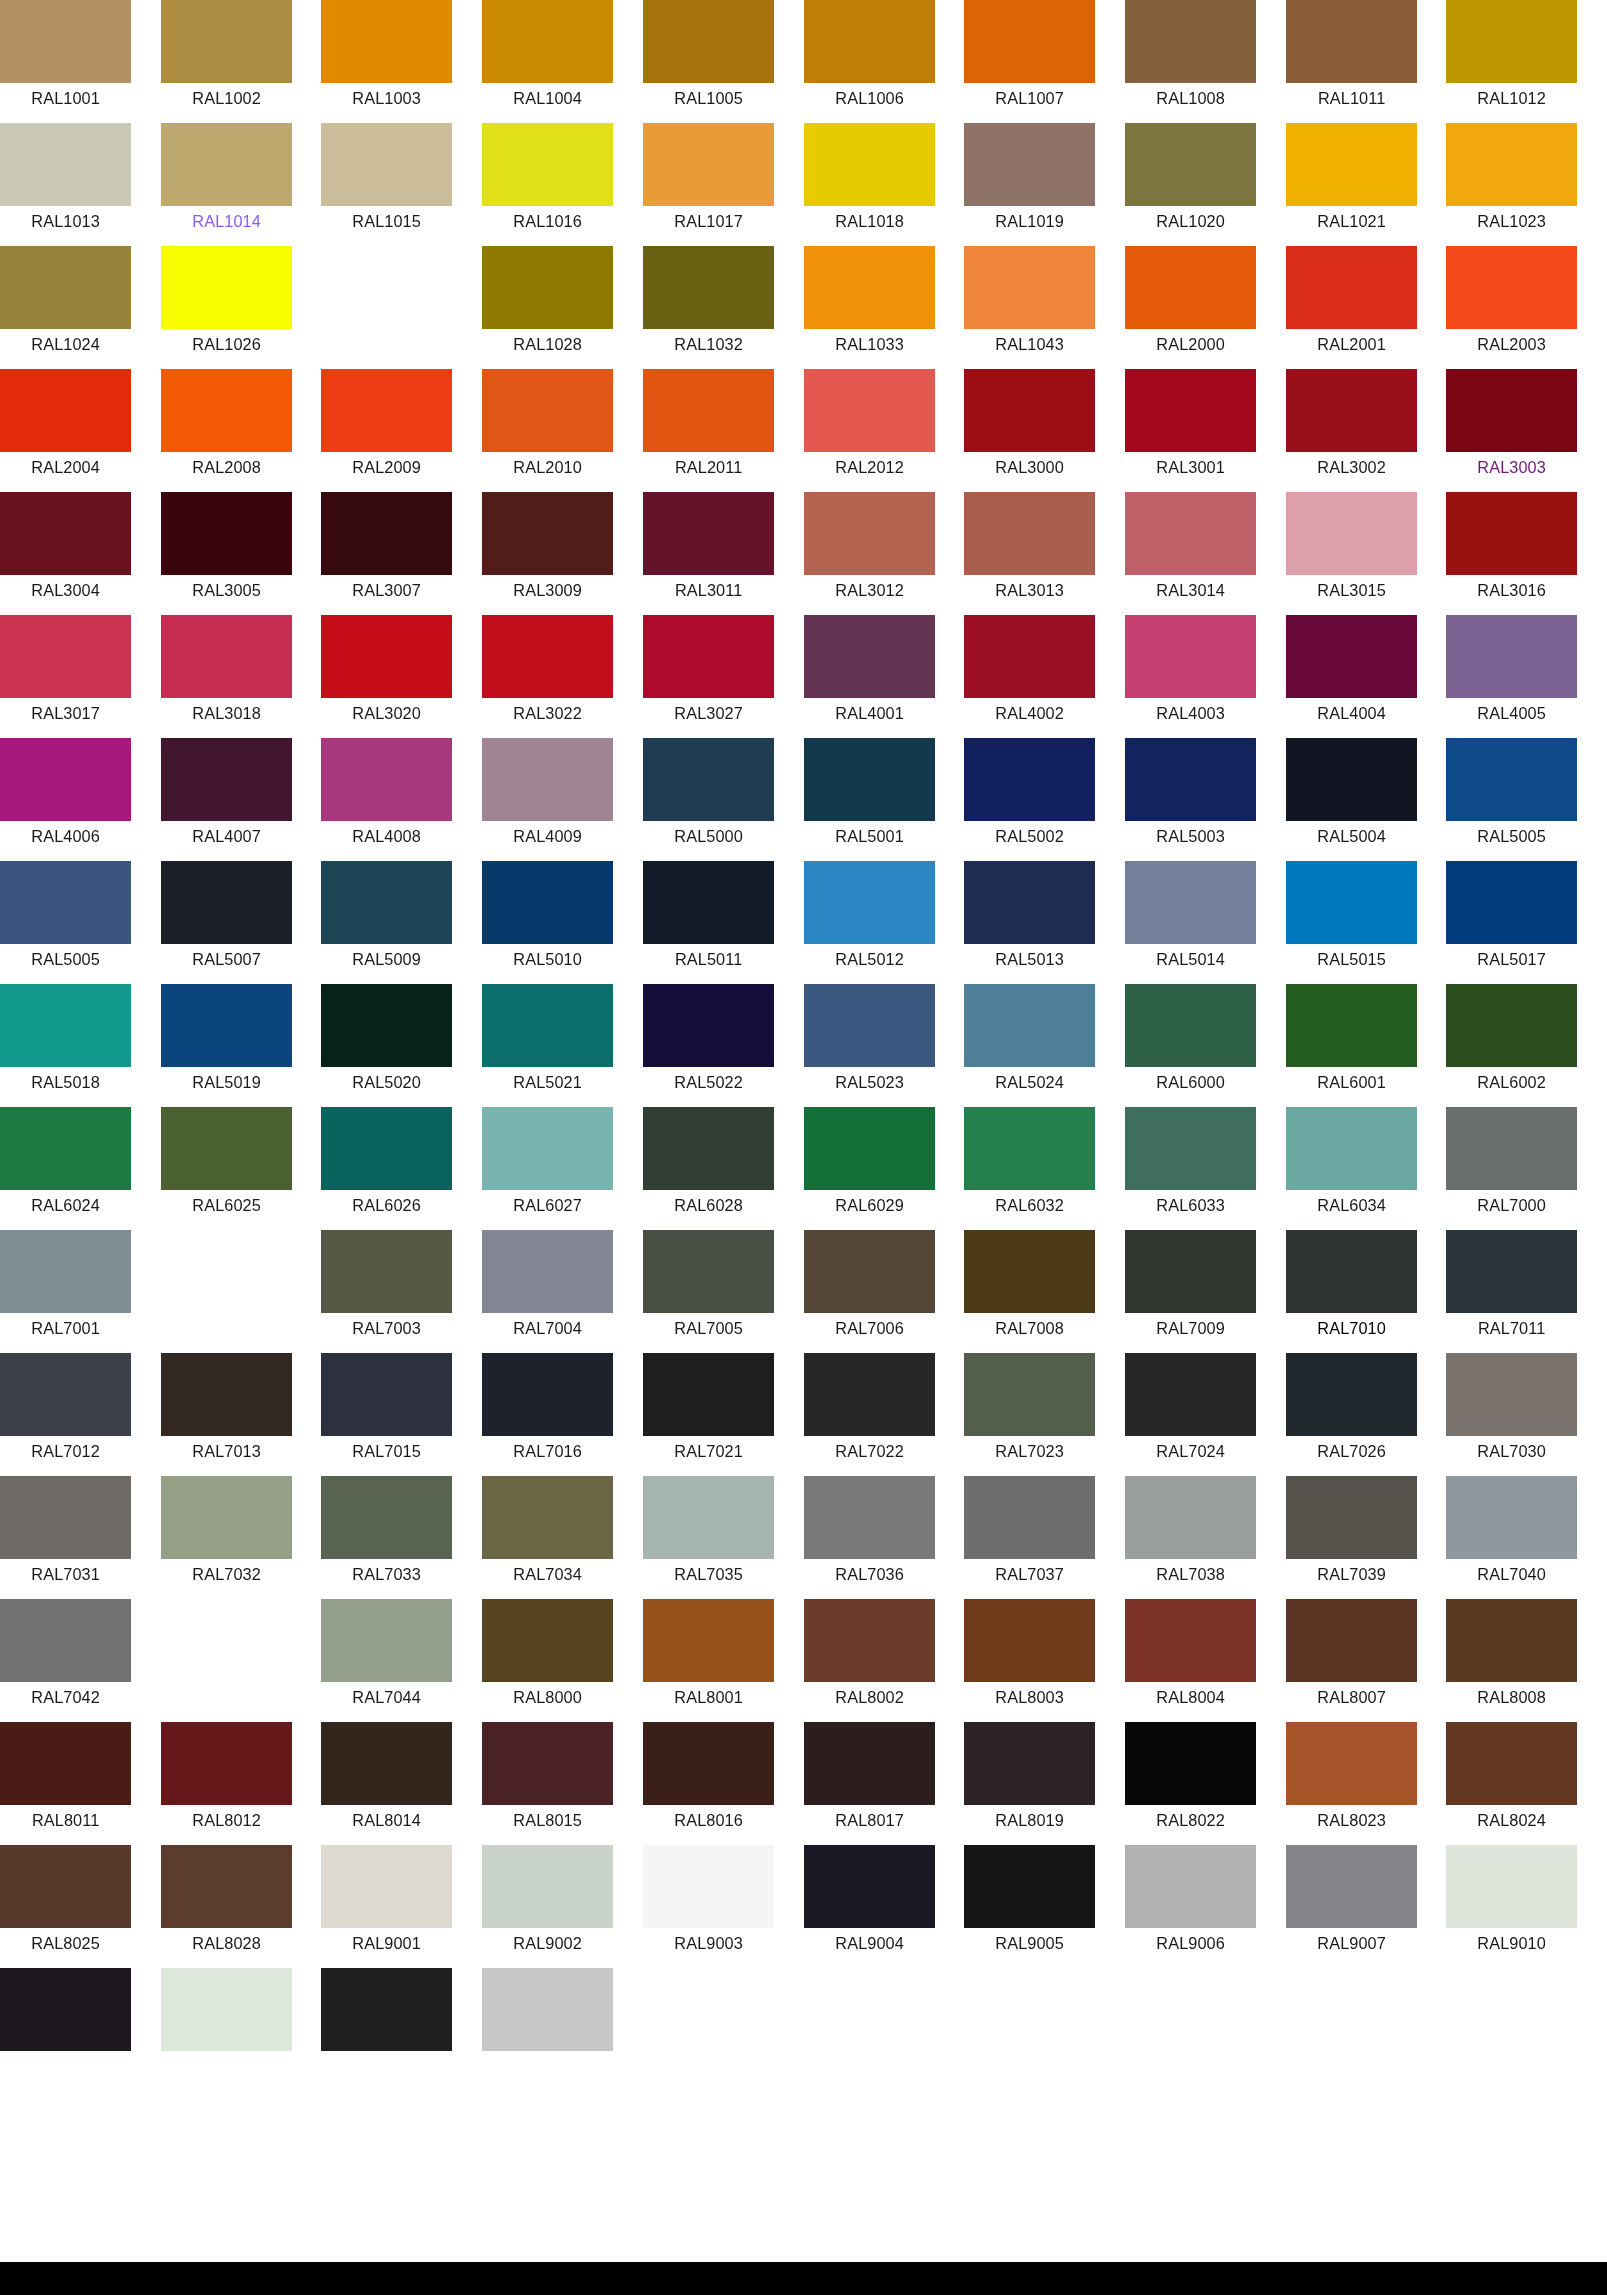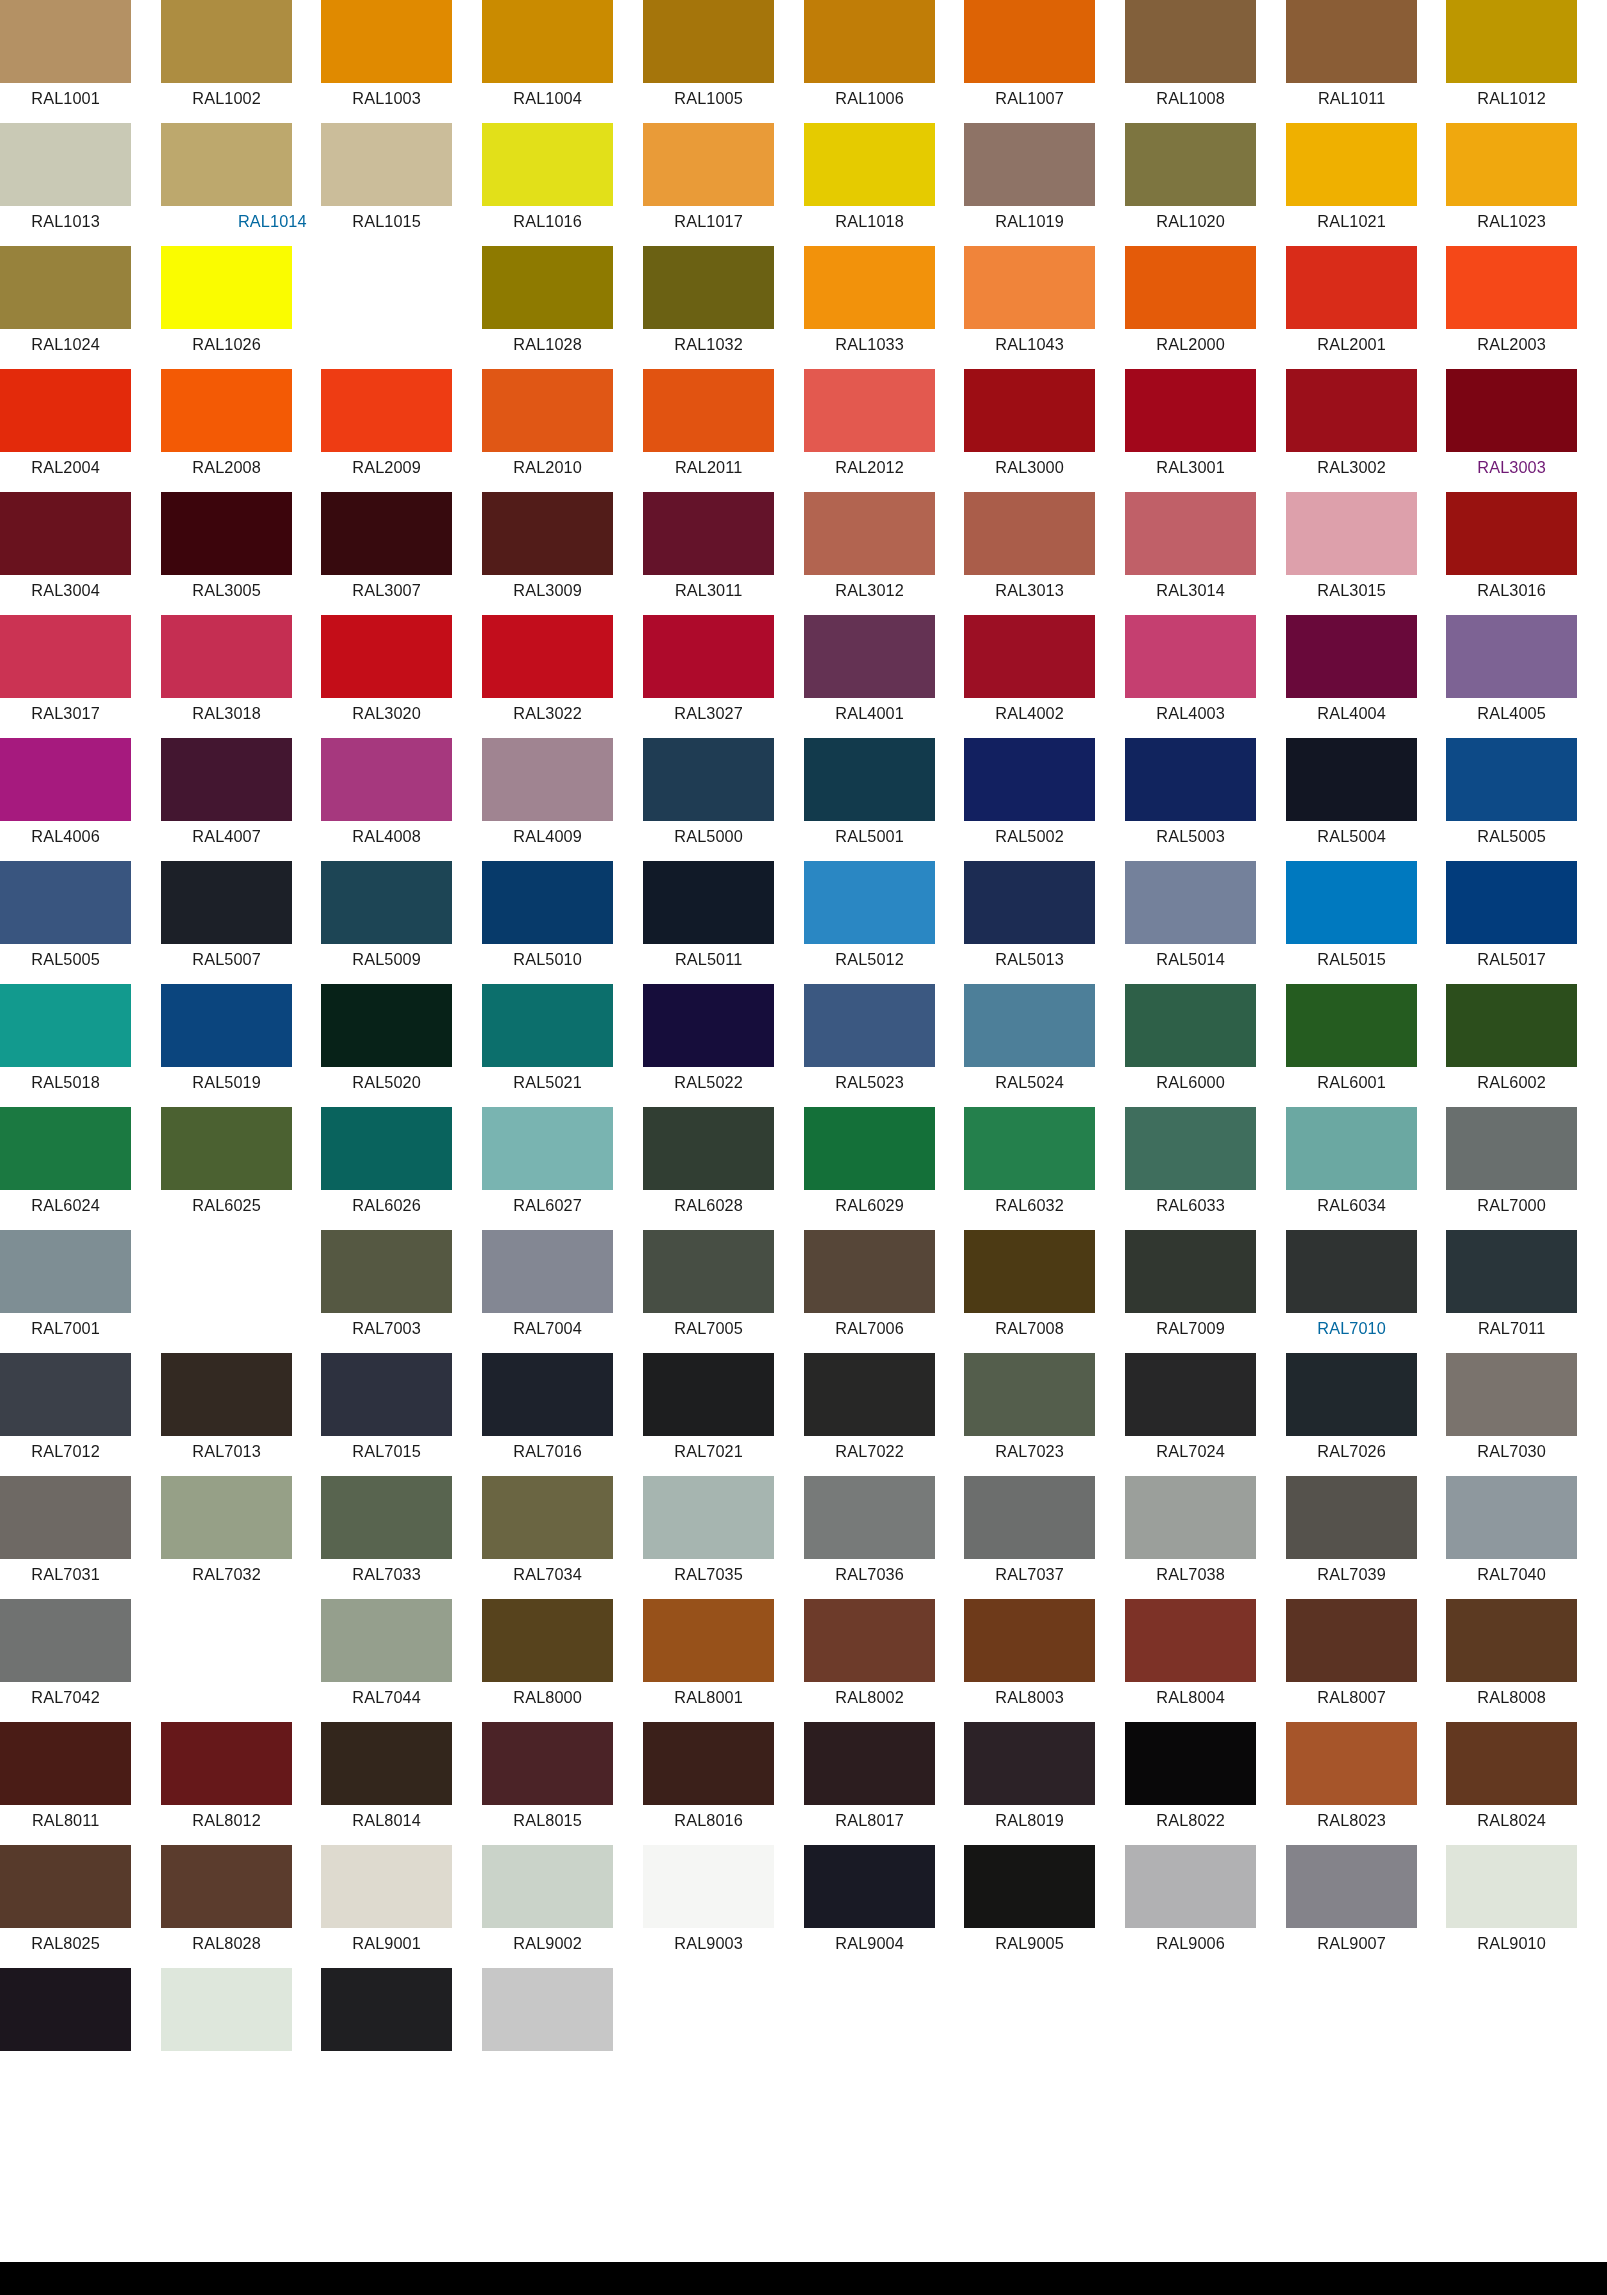--- a/index.html
+++ b/index.html
@@ -116,21 +116,21 @@
           <div class="swatch-label" style="color: rgb(26, 26, 26);">RAL1012</div>
         </div>
       </div>
       <div class="swatch-row" style="top: 0px;">
         <div class="swatch-cell" style="left: 0px;">
           <div class="swatch-chip" style="background: rgb(201, 201, 181);"></div>
           <div class="swatch-label" style="color: rgb(26, 26, 26);">RAL1013</div>
         </div>
         <div class="swatch-cell" style="left: 161px;">
           <div class="swatch-chip" style="background: rgb(189, 168, 109);"></div>
-          <div class="swatch-label" style="color: #0369a1; text-align: right;">RAL1014</div>
+          <div class="swatch-label" style="color: #8b5cf6;">RAL1014</div>
         </div>
         <div class="swatch-cell" style="left: 321px;">
           <div class="swatch-chip" style="background: rgb(203, 189, 154);"></div>
           <div class="swatch-label" style="color: rgb(26, 26, 26);">RAL1015</div>
         </div>
         <div class="swatch-cell" style="left: 482px;">
           <div class="swatch-chip" style="background: rgb(226, 224, 25);"></div>
           <div class="swatch-label" style="color: rgb(26, 26, 26);">RAL1016</div>
         </div>
         <div class="swatch-cell" style="left: 643px;">
@@ -514,21 +514,21 @@
         <div class="swatch-cell" style="left: 964px;">
           <div class="swatch-chip" style="background: rgb(76, 58, 20);"></div>
           <div class="swatch-label" style="color: rgb(26, 26, 26);">RAL7008</div>
         </div>
         <div class="swatch-cell" style="left: 1125px;">
           <div class="swatch-chip" style="background: rgb(49, 55, 48);"></div>
           <div class="swatch-label" style="color: rgb(26, 26, 26);">RAL7009</div>
         </div>
         <div class="swatch-cell" style="left: 1286px;">
           <div class="swatch-chip" style="background: rgb(47, 51, 50);"></div>
-          <div class="swatch-label" style="color: #0369a1; text-align: center;">RAL7010</div>
+          <div class="swatch-label" style="color: #000000; text-align: center;">RAL7010</div>
         </div>
         <div class="swatch-cell" style="left: 1446px;">
           <div class="swatch-chip" style="background: rgb(41, 53, 58);"></div>
           <div class="swatch-label" style="color: rgb(26, 26, 26);">RAL7011</div>
         </div>
       </div>
       <div class="swatch-row" style="top: 0px;">
         <div class="swatch-cell" style="left: 0px;">
           <div class="swatch-chip" style="background: rgb(59, 64, 73);"></div>
           <div class="swatch-label" style="color: rgb(26, 26, 26);">RAL7012</div>

